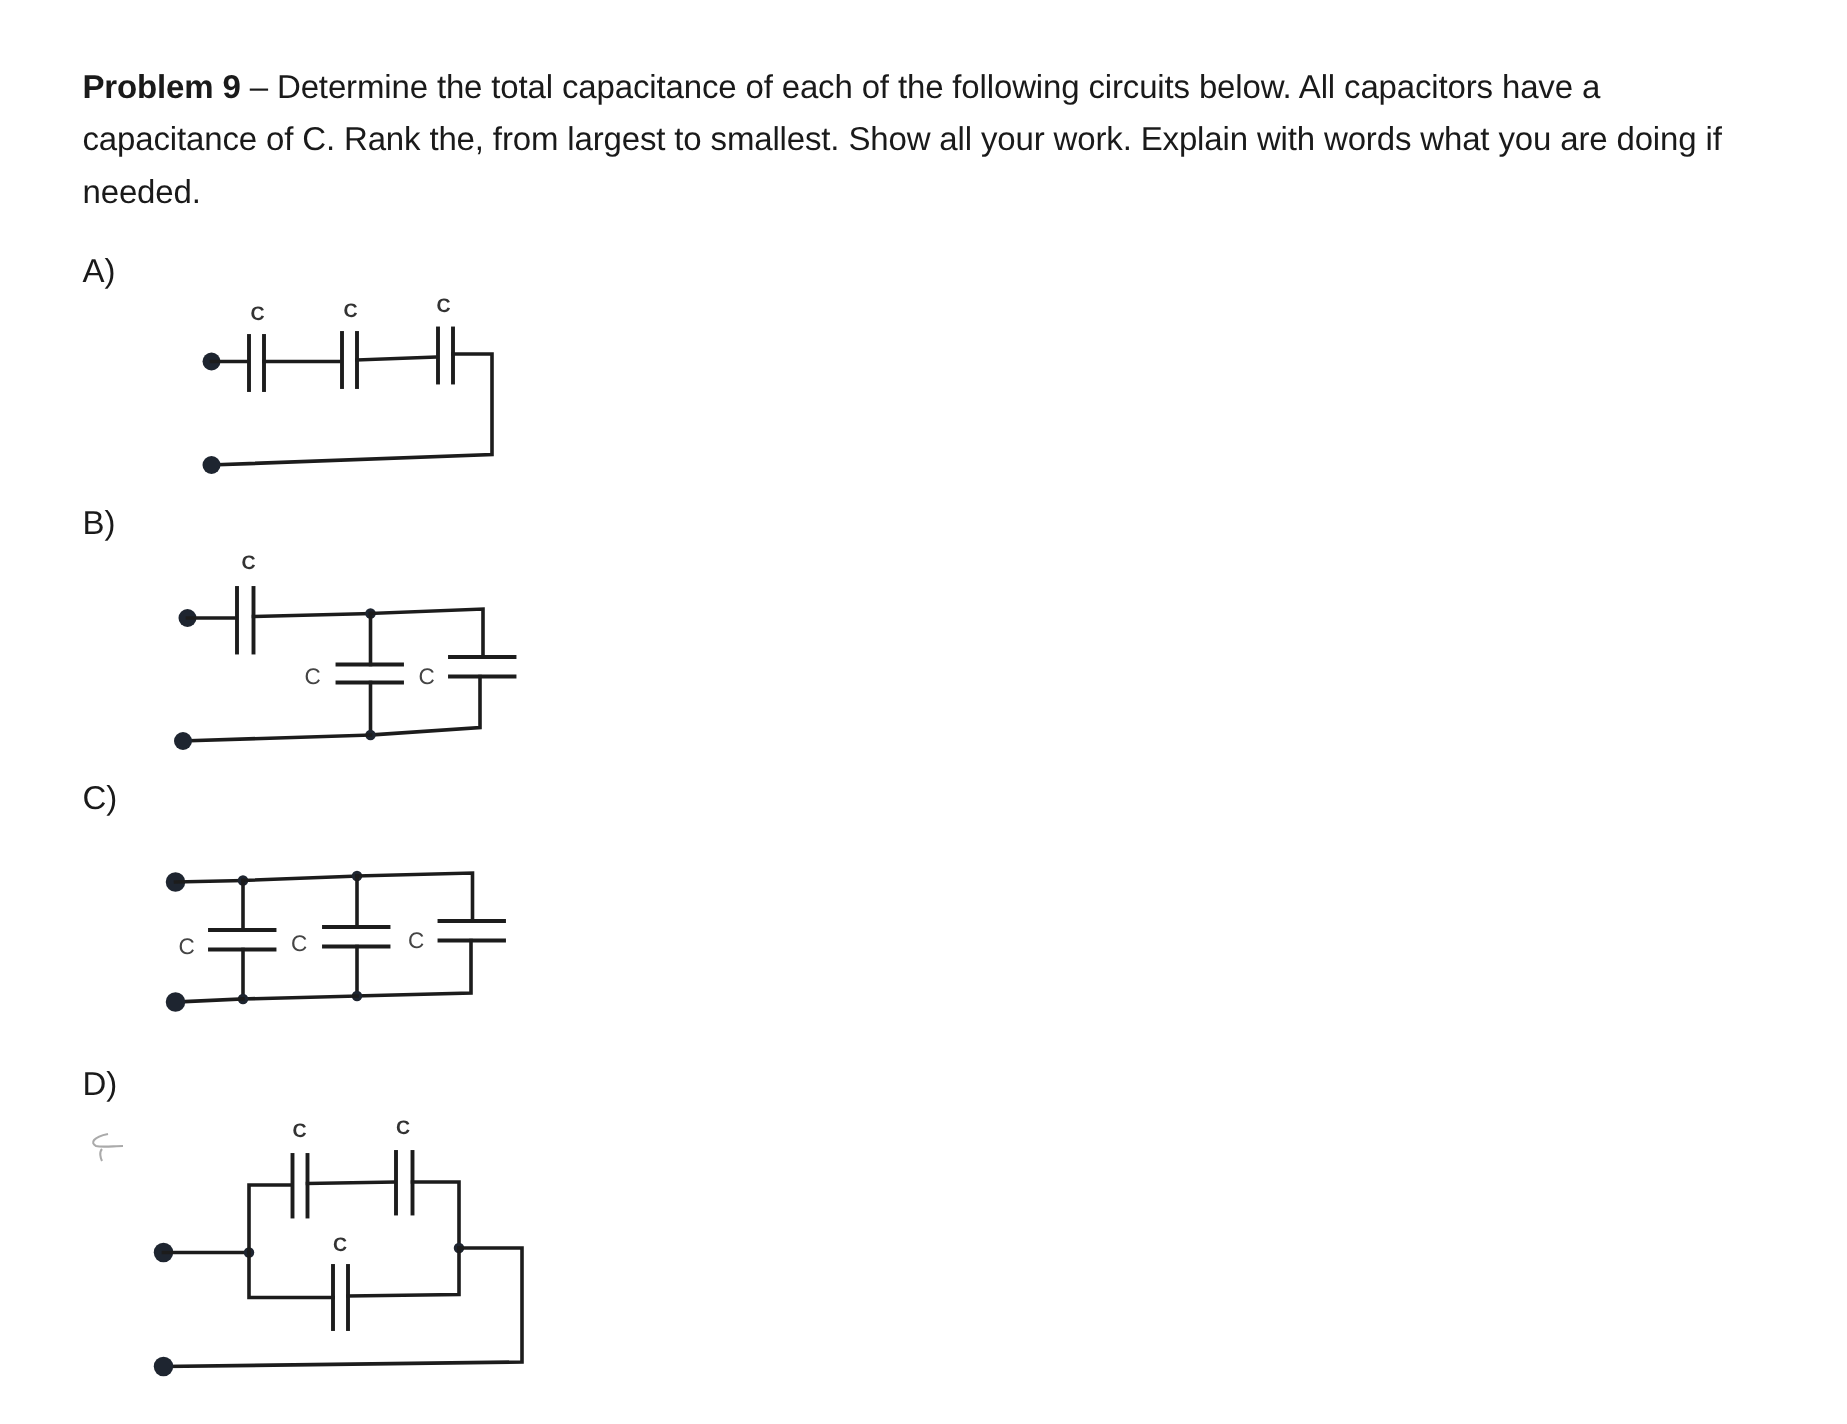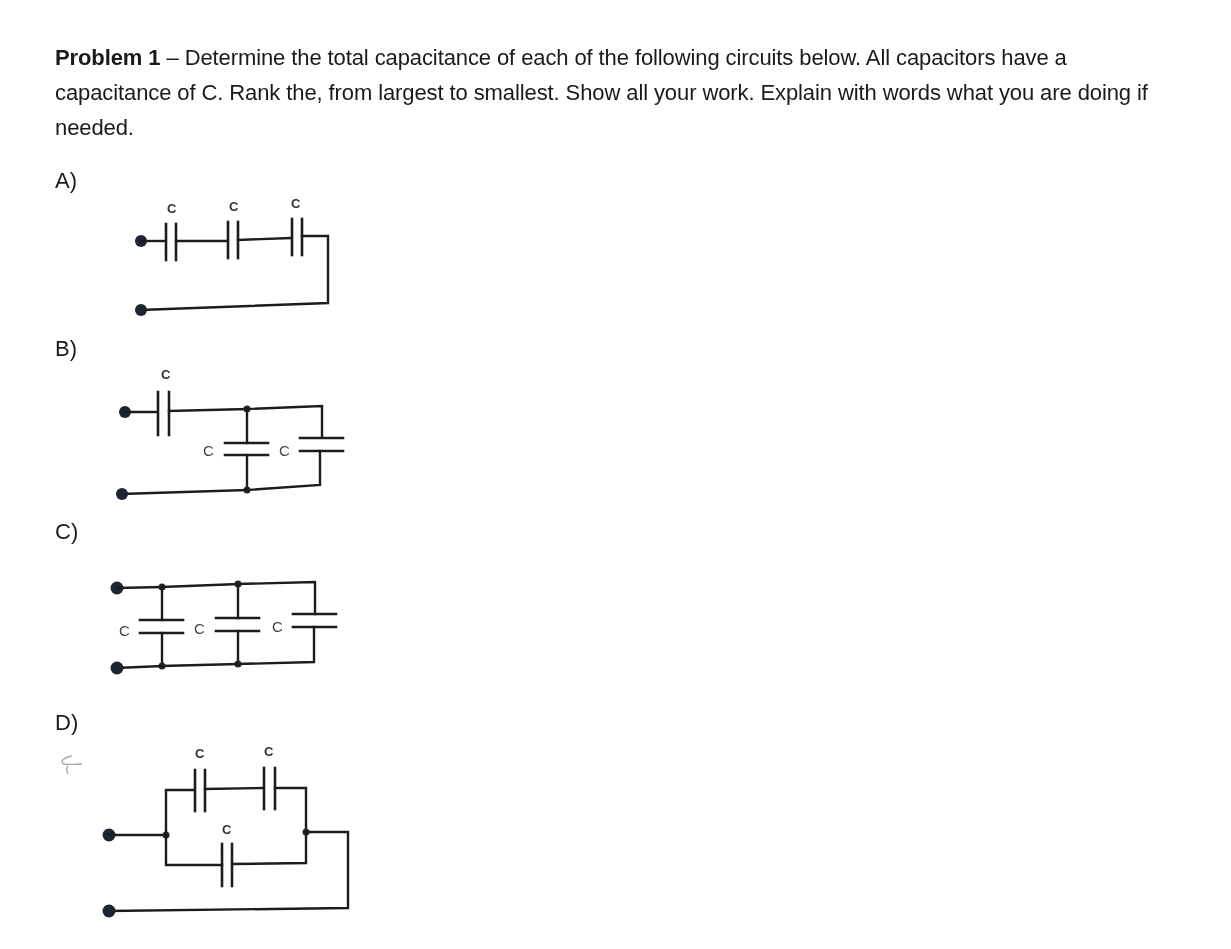--- a/index.html
+++ b/index.html
@@ -14,21 +14,21 @@
     svg.circuit .plate { stroke-width: 2.6; }
     svg.circuit circle.term { fill: #1e2530; }
     svg.circuit circle.node { fill: #1e2530; }
     svg.circuit text { font-family: "Liberation Sans", "DejaVu Sans", sans-serif; font-size: 13px; font-weight: bold; fill: #333; }
     svg.circuit text.side { font-size: 15px; font-weight: normal; fill: #444; }
     .scribble { position: absolute; left: 58px; top: 752px; }
   </style>
 </head>
 <body>
 
-<div class="problem"><b>Problem 1</b><span> – </span><span>Determine the total capacitance of each of the following circuits below. All capacitors have a capacitance of C. Rank the, from largest to smallest. Show all your work. Explain with words what you are doing if needed.</span></div>
+<div class="problem"><b>Problem 9</b><span> – </span><span>Determine the total capacitance of each of the following circuits below. All capacitors have a capacitance of C. Rank the, from largest to smallest. Show all your work. Explain with words what you are doing if needed.</span></div>
 
 <div class="part-label" style="top:168px">A)</div>
 <div class="part-label" style="top:336px">B)</div>
 <div class="part-label" style="top:519px">C)</div>
 <div class="part-label" style="top:710px">D)</div>
 
 <svg class="scribble" width="30" height="30">
   <path d="M14 4 C4 6, 2 10, 6 12 C 10 13, 18 12, 24 12 M10 14 C 8 16, 9 20, 10 22" stroke="#aaa" stroke-width="1.4" fill="none"></path>
 </svg>
 

